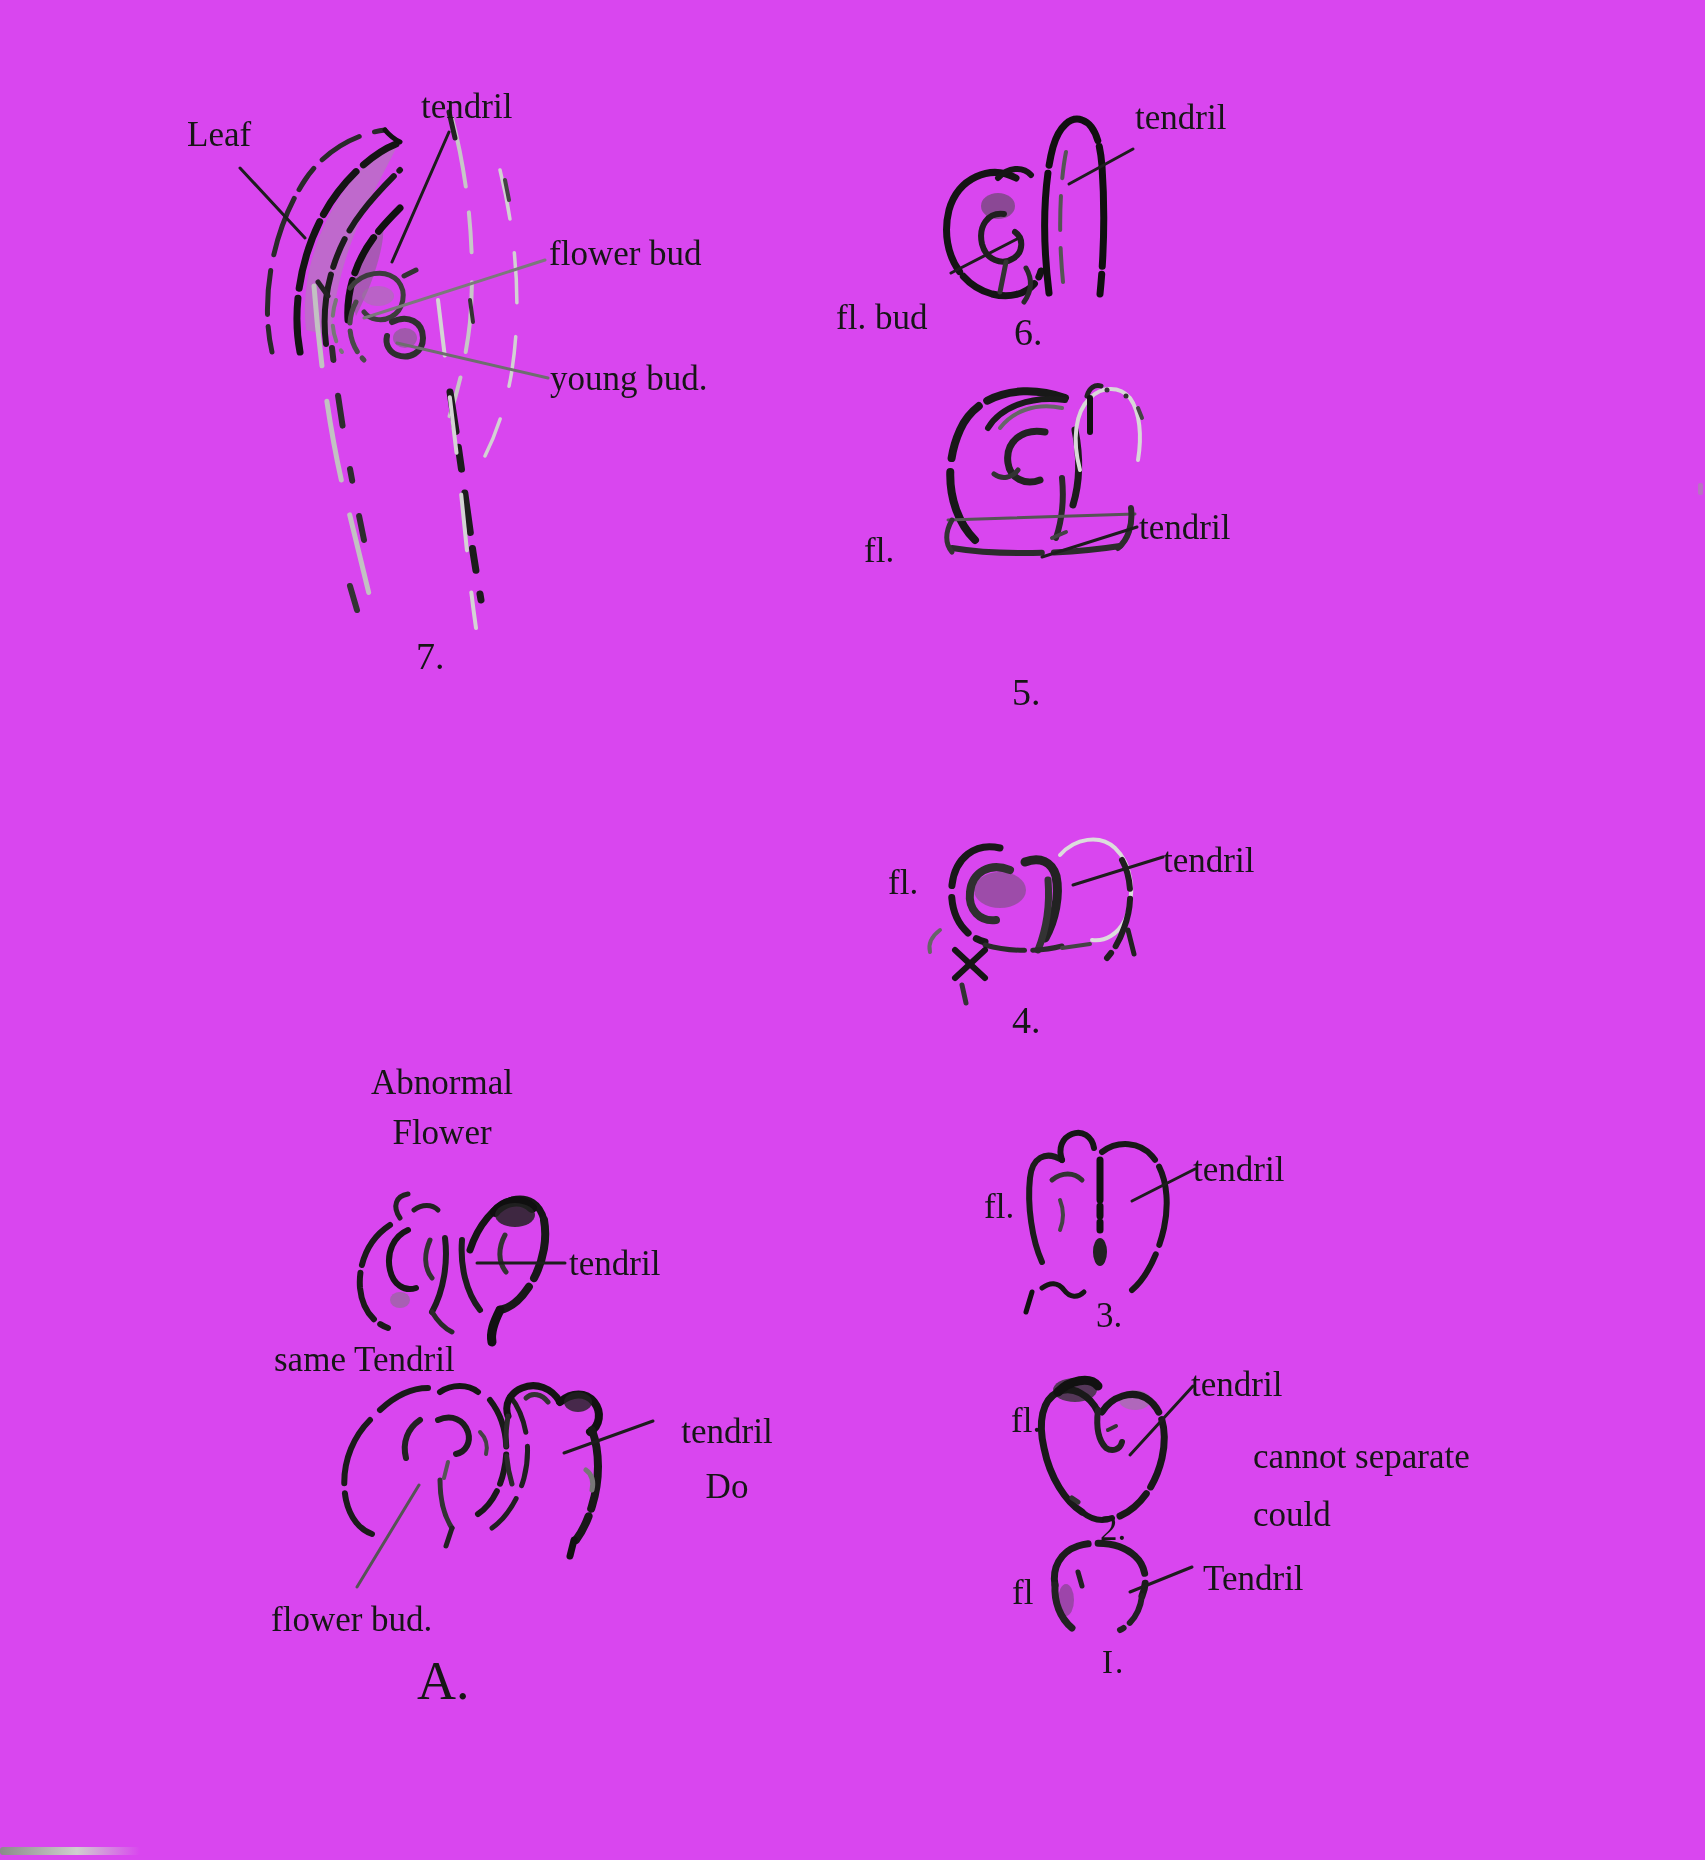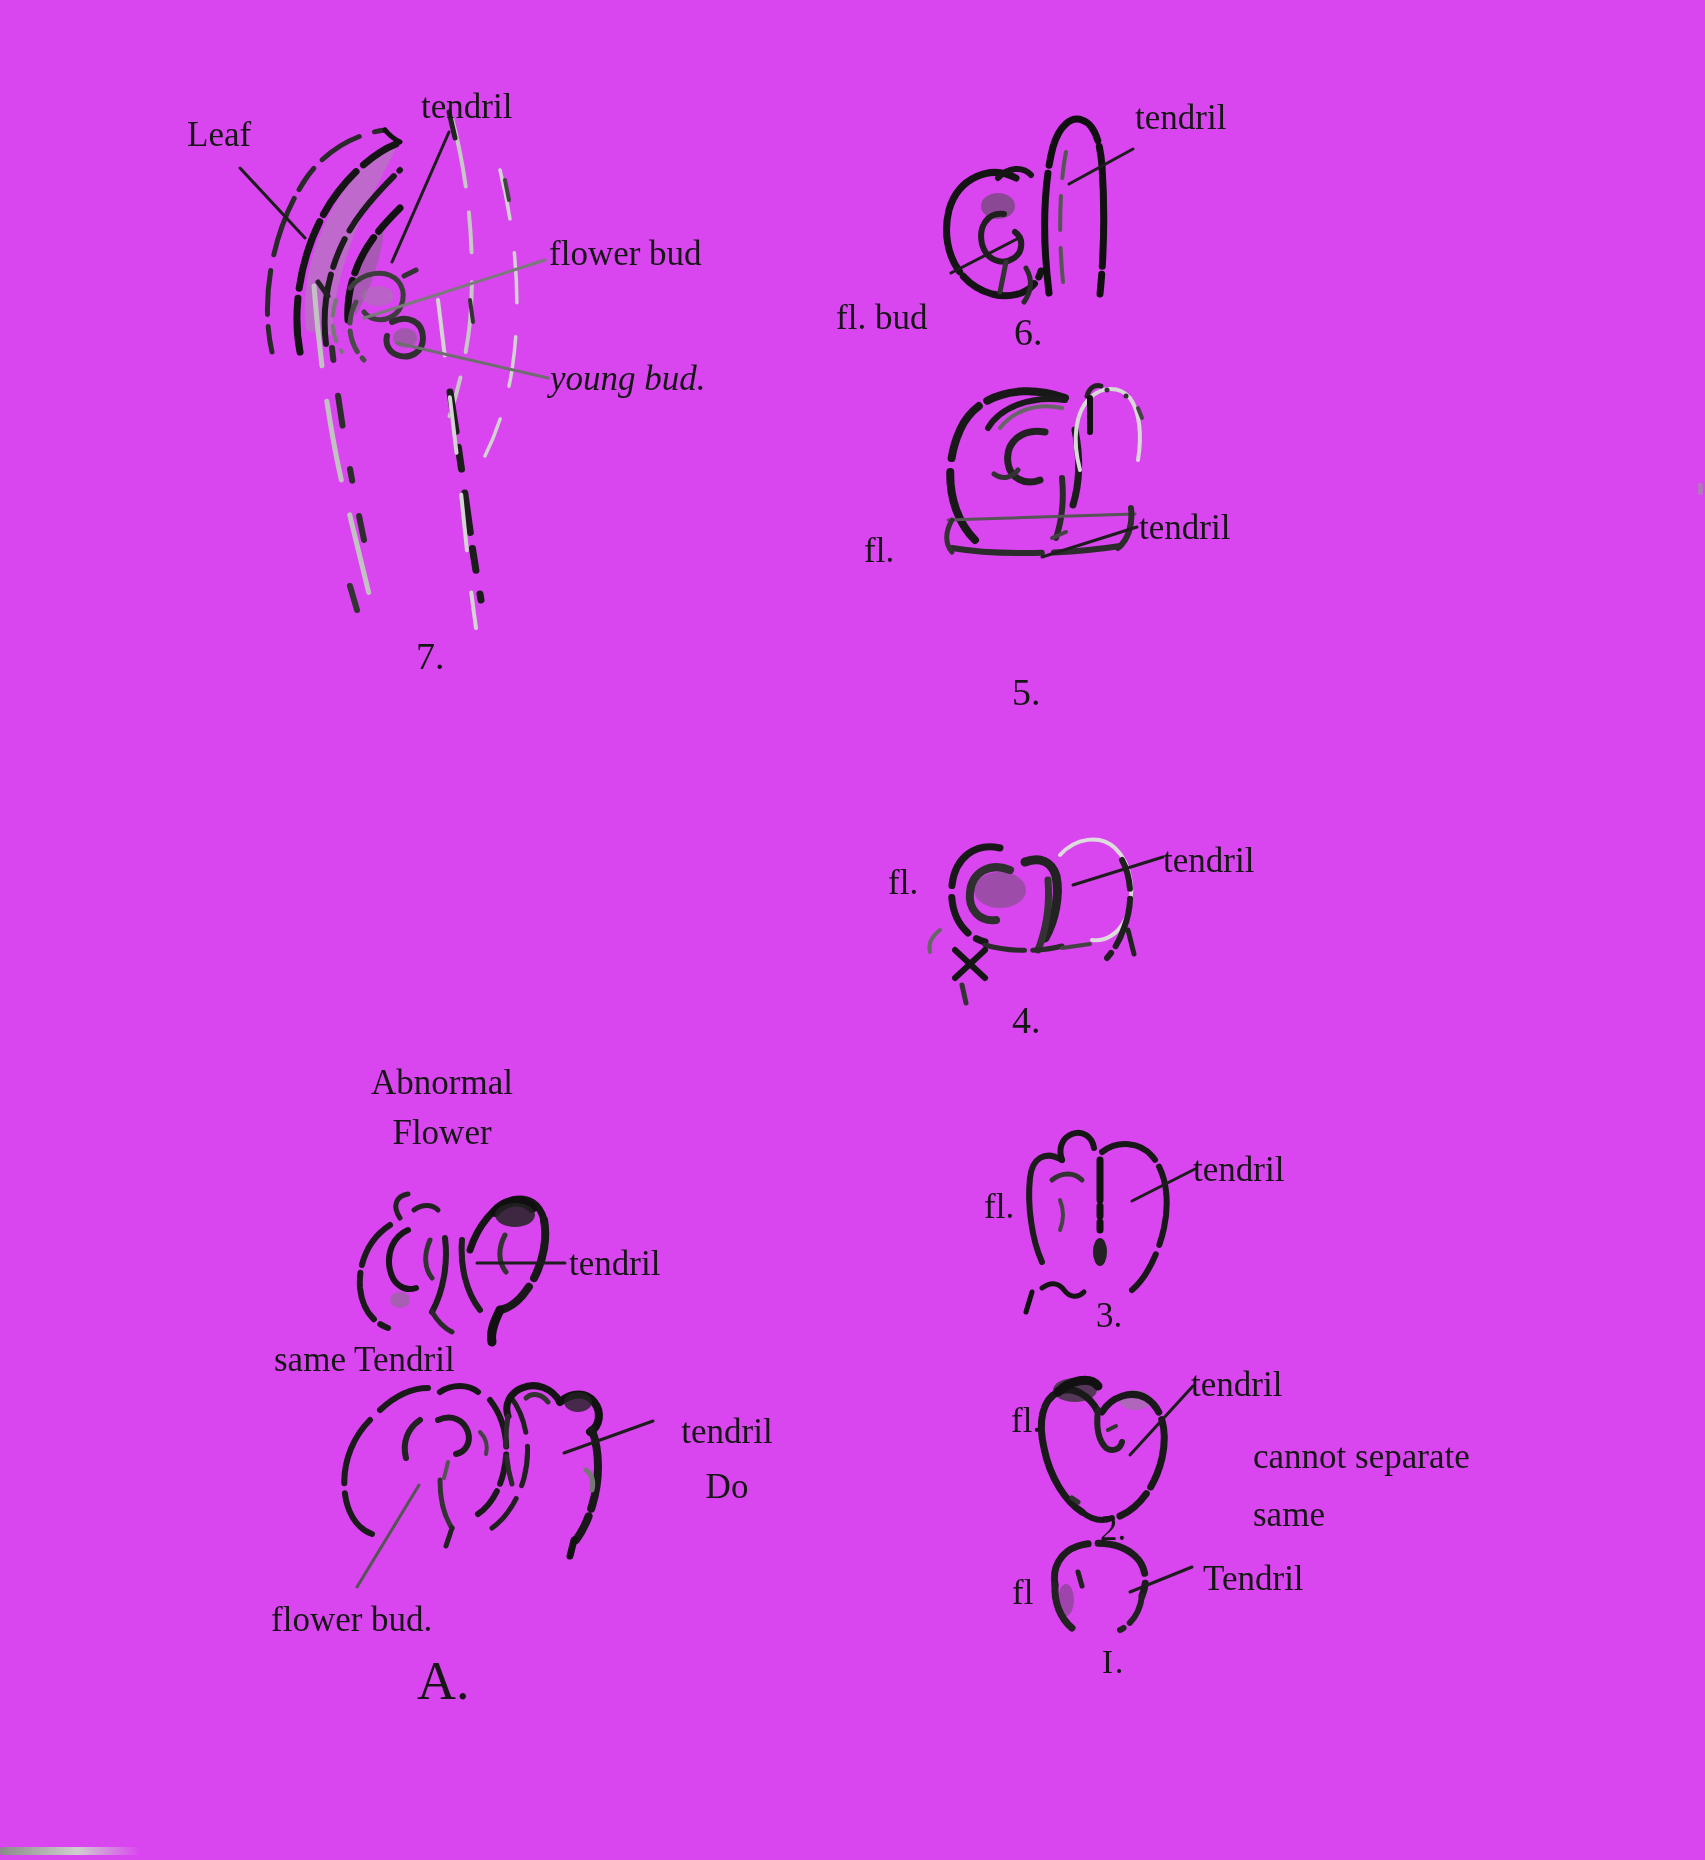--- a/index.html
+++ b/index.html
@@ -210,21 +210,21 @@
       <path d="M574,1540 l-4,16" stroke="#111111" stroke-width="7"></path>
       <path d="M508,1416 C504,1440 506,1464 512,1484" stroke="#2a2a2a" stroke-width="5" stroke-dasharray="30 10"></path>
     </g>
     <path d="M564,1453 L653,1421" stroke="#1d1d1d" stroke-width="3"></path>
     <path d="M419,1485 L357,1587" stroke="#555555" stroke-width="3"></path>
   </svg>
 
   <div class="lbl" style="left:187px;top:116px;">Leaf</div>
   <div class="lbl" style="left:421px;top:88px;">tendril</div>
   <div class="lbl" style="left:549px;top:235px;">flower bud</div>
-  <div class="lbl" style="left:550px;top:360px;font-style:italic;">young bud.</div>
+  <div class="lbl" style="left:550px;top:360px;">young bud.</div>
   <div class="lbl num" style="left:416px;top:636px;">7.</div>
 
   <div class="lbl" style="left:1135px;top:99px;">tendril</div>
   <div class="lbl" style="left:836px;top:299px;">fl. bud</div>
   <div class="lbl num" style="left:1014px;top:312px;">6.</div>
 
   <div class="lbl" style="left:864px;top:532px;">fl.</div>
   <div class="lbl" style="left:1139px;top:509px;">tendril</div>
   <div class="lbl num" style="left:1012px;top:672px;">5.</div>
 
@@ -246,21 +246,21 @@
   <div class="lbl letterA" style="left:417px;top:1652px;">A.</div>
 
   <div class="lbl" style="left:984px;top:1188px;">fl.</div>
   <div class="lbl" style="left:1193px;top:1151px;">tendril</div>
   <div class="lbl num-sm" style="left:1096px;top:1297px;">3.</div>
 
   <div class="lbl" style="left:1011px;top:1402px;">fl.</div>
   <div class="lbl" style="left:1191px;top:1366px;">tendril</div>
   <div class="lbl note2" style="left:1253px;top:1428px;">
     <div>cannot separate</div>
-    <div>same</div>
+    <div>could</div>
   </div>
   <div class="lbl num-sm" style="left:1100px;top:1510px;">2.</div>
 
   <div class="lbl" style="left:1012px;top:1574px;">fl</div>
   <div class="lbl" style="left:1203px;top:1560px;">Tendril</div>
   <div class="lbl num-xs" style="left:1102px;top:1644px;">I.</div>
 
   <div class="smudge"></div>
   <div class="edge-tick"></div>
 

